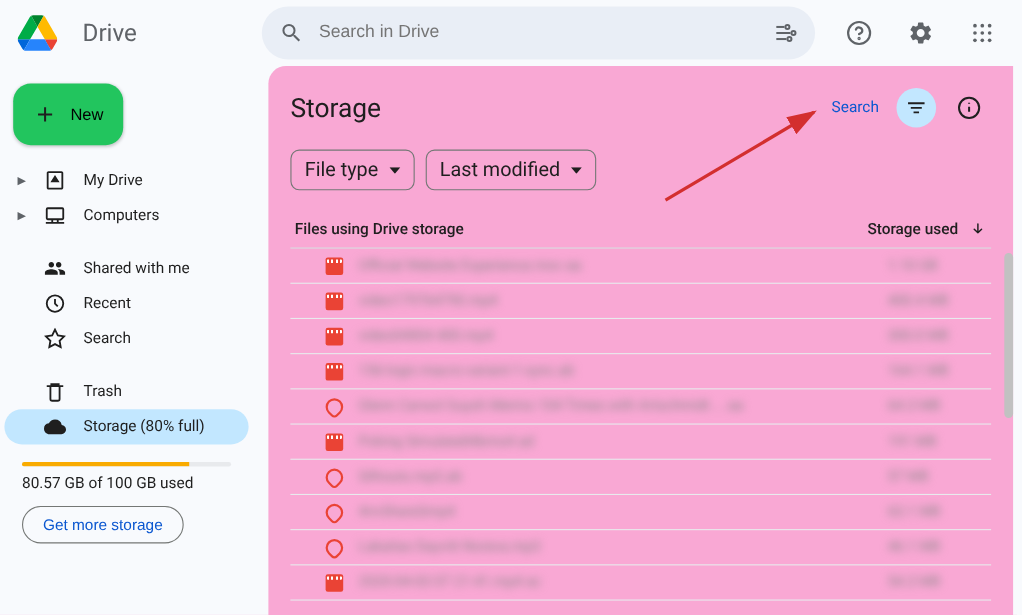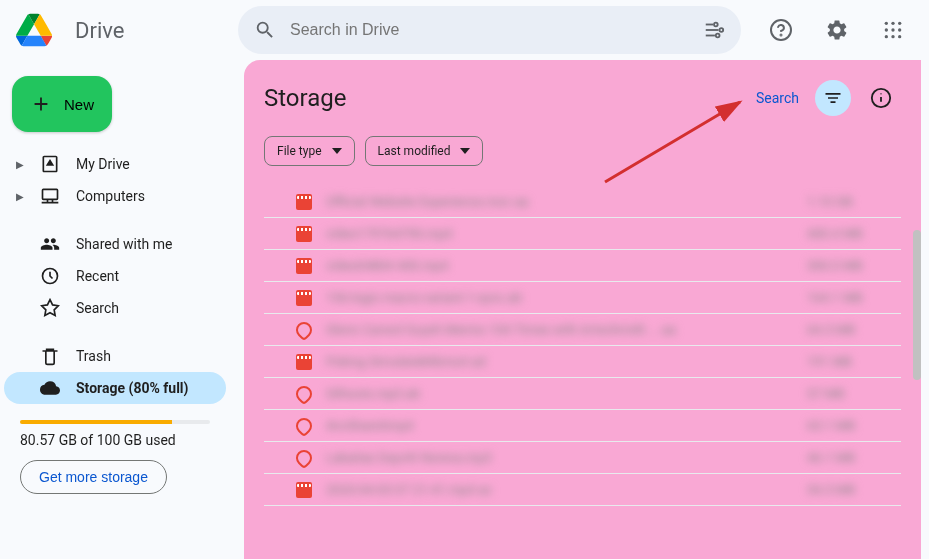--- a/index.html
+++ b/index.html
@@ -8,34 +8,34 @@
 .logo-area { display: flex; align-items: center; gap: 23px; width: 222px; }
 .drive-logo { width: 36px; height: 36px; }
 .logo-text { font-size: 22px; color: #5f6368; }
 .search-bar { flex: 1; max-width: 542px; height: 48px; background: #e9eef6; border-radius: 24px; display: flex; align-items: center; padding: 0 16px; gap: 14px; }
 .search-bar input { border: none; background: transparent; outline: none; font-size: 16px; flex: 1; color: #701a75; }
 .header-icons { display: flex; align-items: center; gap: 16px; margin-left: auto; padding-left: 20px; }
 .icon-btn { width: 40px; height: 40px; border-radius: 50%; display: flex; align-items: center; justify-content: center; cursor: pointer; color: #5f6368; }
 .sidebar { width: 238px; padding: 8px 12px 8px 4px; position: absolute; left: 0; top: 68px; }
 .new-btn { height: 56px; width: 100px; background: #22c55e; border-radius: 16px; border: none; box-shadow: 0 1px 3px rgba(0,0,0,0.2); display: flex; align-items: center; padding: 0 18px; gap: 12px; font-size: 15px; font-weight: 500; margin-left: 8px; margin-bottom: 16px; cursor: pointer; }
 .nav-item { display: flex; align-items: center; height: 32px; padding: 0 8px 0 12px; gap: 16px; border-radius: 16px; cursor: pointer; font-size: 14px; color: #1f1f1f; }
-.nav-item.active { background: #c2e7ff; font-weight: bold; }
+.nav-item.active { background: #c2e7ff; }
 .nav-item .exp { width: 8px; color: #5f6368; font-size: 10px; }
 .nav-section { margin-bottom: 16px; }
 .storage-bar { height: 4px; background: #e8eaed; border-radius: 2px; margin: 6px 16px 8px 16px; overflow: hidden; }
 .storage-fill { height: 100%; background: #f9ab00; width: 80%; }
 .storage-text { font-size: 14px; color: #1f1f1f; margin-left: 16px; }
 .more-storage { border: 1px solid #747775; border-radius: 20px; padding: 8px 18px; color: #0b57d0; font-size: 14px; background: transparent; margin: 12px 0 0 16px; cursor: pointer; font-weight: 500; }
 .main { position: absolute; left: 244px; top: 60px; right: 8px; bottom: 0; background: #f9a8d4; border-radius: 16px 0 0 0; padding: 18px 20px 0 20px; }
 .main-header { display: flex; align-items: center; margin-bottom: 18px; }
 .main-title { font-size: 24px; flex: 1; }
 .backups-link { color: #0b57d0; font-size: 14px; margin-right: 16px; cursor: pointer; }
 .filter-circle { width: 36px; height: 36px; border-radius: 50%; background: #c2e7ff; display: flex; align-items: center; justify-content: center; cursor: pointer; margin-right: 10px; }
 .chips { display: flex; gap: 10px; margin-bottom: 20px; }
-.chip { border: 1px solid #747775; border-radius: 8px; padding: 7px 12px; font-size: 12px; display: flex; align-items: center; gap: 10px; cursor: pointer; }
+.chip { border: 1px solid #747775; border-radius: 8px; padding: 7px 12px; font-size: 18px; display: flex; align-items: center; gap: 10px; cursor: pointer; }
 .table-head { display: flex; justify-content: space-between; font-size: 14px; font-weight: 500; color: #1f1f1f; padding: 8px 4px; border-bottom: 1px solid #dadce0; }
 .storage-used-head { display: flex; align-items: center; gap: 10px; }
 .file-row { display: flex; align-items: center; height: 32px; border-bottom: 1px solid #e8eaed; padding: 0 4px; gap: 14px; }
 .file-icon { width: 16px; height: 16px; flex-shrink: 0; }
 .file-icon.video { background: #ea4335; border-radius: 2px; position: relative; }
 .file-icon.video::before { content: ''; position: absolute; top: 2px; left: 1px; right: 1px; height: 3px; background: repeating-linear-gradient(90deg, #fff 0 2px, transparent 2px 4px); border-radius: 1px; }
 .file-icon.audio { border: 2px solid #ea4335; border-radius: 50% 50% 50% 4px; transform: rotate(-45deg); }
 .file-name { flex: 1; }
 .blur { filter: blur(4px); color: #888; font-size: 13px; }
 .size-col { width: 90px; text-align: left; }
@@ -204,20 +204,29 @@
         </svg>
     </div>
     <div class="chip">
       <span>Last modified</span>
       <svg width="10" height="6" viewBox="0 0 10 6" fill="#1f1f1f">
           <path d="M0 0l5 6 5-6z"></path>
         </svg>
     </div>
   </div>
 
+  <div class="table-head">
+    <span>Files using Drive storage</span>
+    <div class="storage-used-head">
+      <span>Storage used</span>
+      <svg width="16" height="16" viewBox="0 0 24 24" fill="#1f1f1f">
+          <path d="M12 4v12m0 0l-5-5m5 5l5-5" stroke="#1f1f1f" stroke-width="2" fill="none" stroke-linecap="round"></path>
+        </svg>
+    </div>
+  </div>
 
   <div id="file-list">
       <div class="file-row">
         <div style="width:14px"></div>
         <div class="file-icon video"></div>
         <div class="file-name blur">Official Website Experience.mov aa</div>
         <div class="size-col blur">1.10 GB</div>
       </div>
       <div class="file-row">
         <div style="width:14px"></div>

